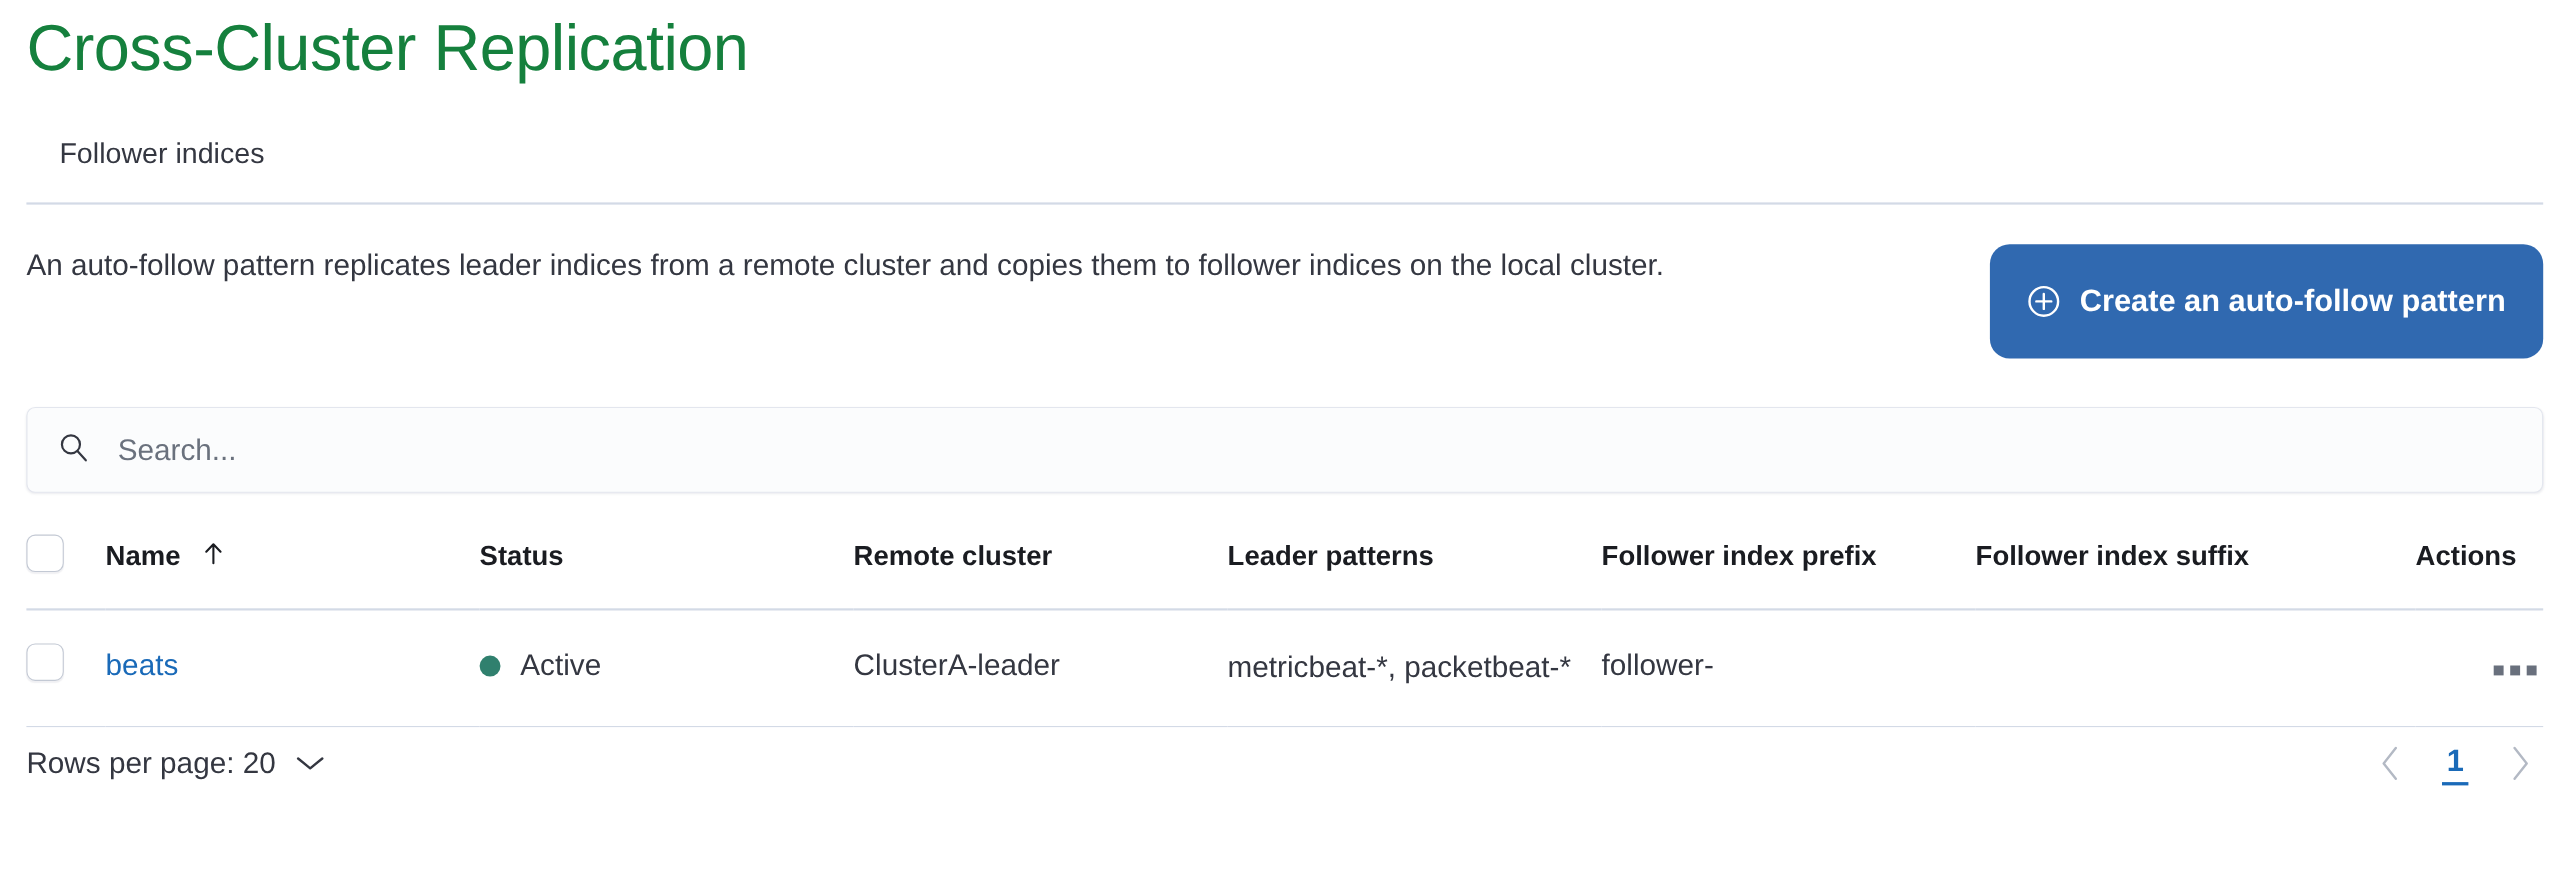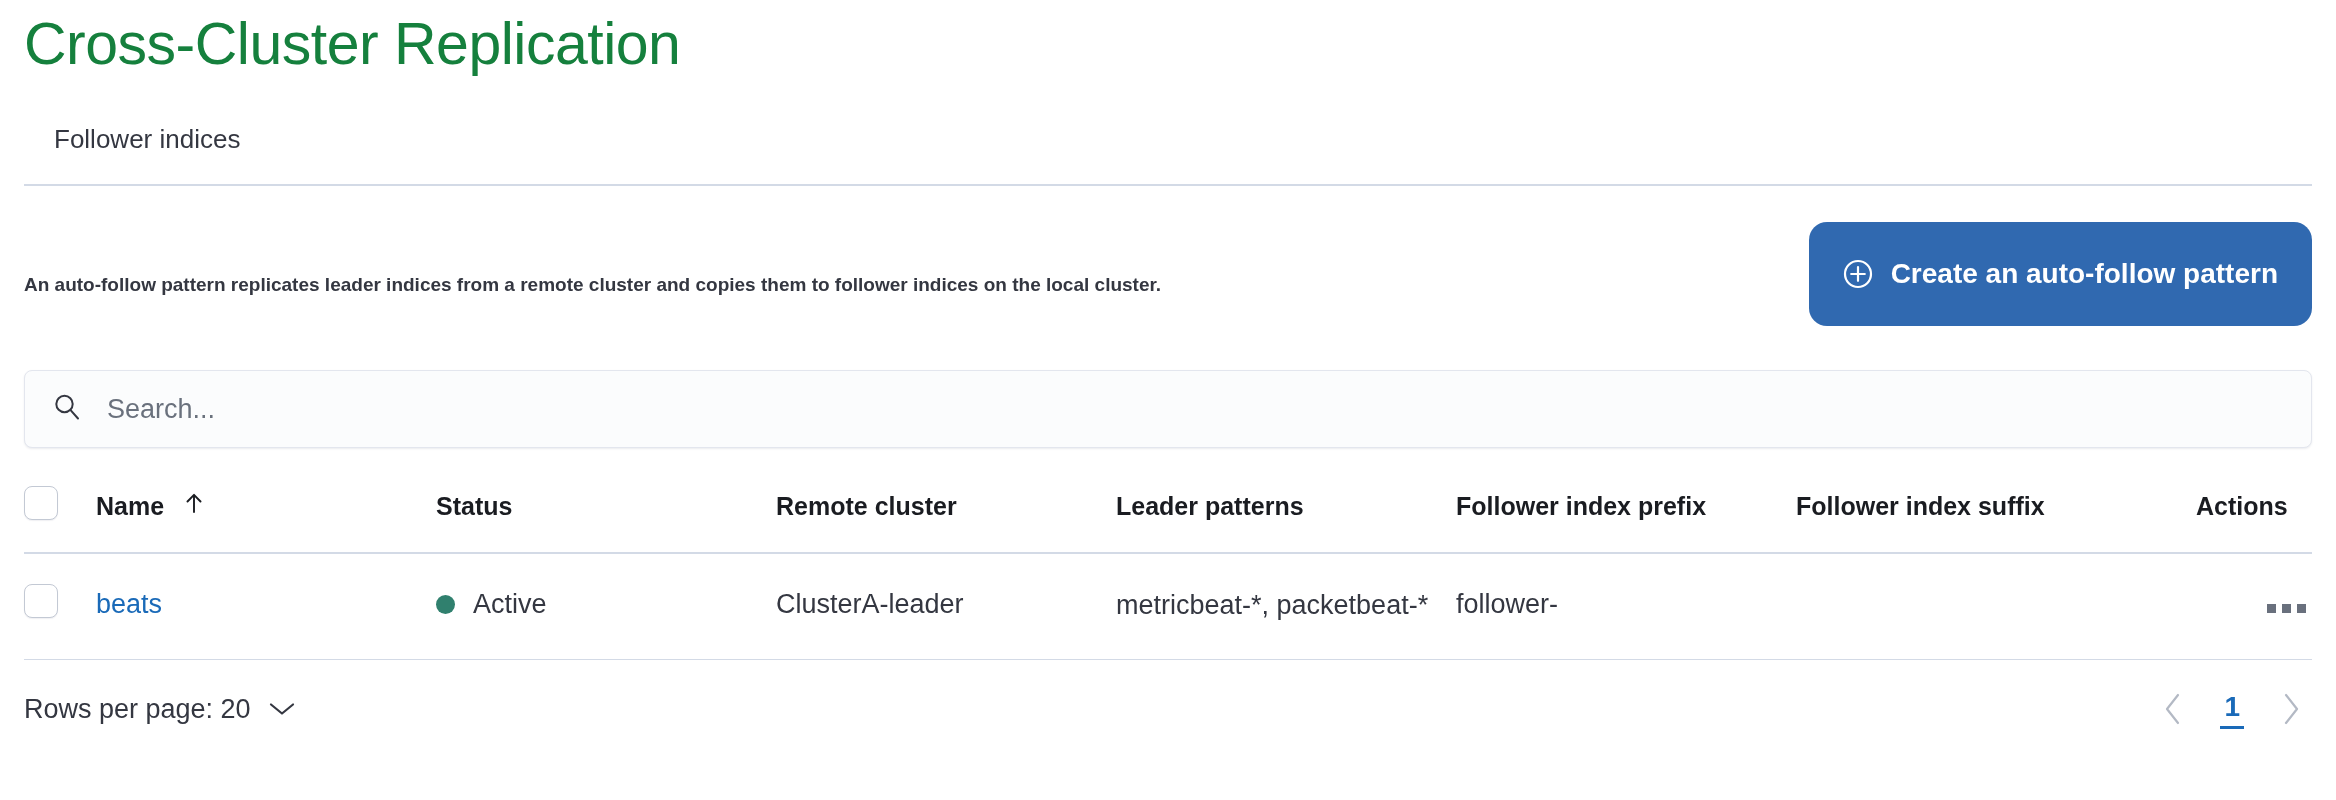--- a/index.html
+++ b/index.html
@@ -65,26 +65,25 @@
 
   
   .intro {
     margin-top: 34px;
     display: flex;
     align-items: flex-start;
     justify-content: space-between;
     gap: 40px;
   }
   .intro-text {
-    font-size: 19px;
+    font-size: 27px;
     line-height: 42px;
     color: #343741;
     max-width: 1720px;
-    font-weight: 700;
-    margin-top: 44px;
+    font-weight: 400;
   }
   .create-btn {
     flex: 0 0 auto;
     background: #3069b0;
     color: #ffffff;
     border: none;
     border-radius: 18px;
     height: 104px;
     padding: 0 34px;
     font-size: 28px;
@@ -210,21 +209,21 @@
     padding: 6px;
   }
   .actions-btn span {
     width: 9px; height: 9px;
     background: #69707d;
     display: block;
   }
 
   
   .table-footer {
-    margin-top: 28px;
+    margin-top: 12px;
     display: flex;
     align-items: center;
     justify-content: space-between;
   }
   .rows-per-page {
     display: inline-flex;
     align-items: center;
     gap: 16px;
     font-size: 27px;
     color: #343741;

